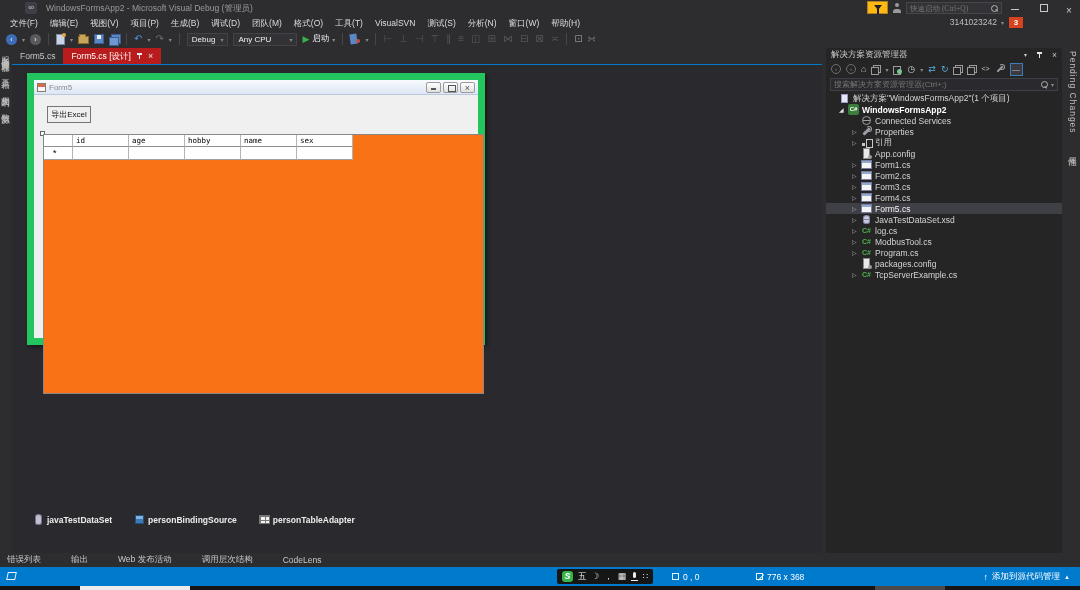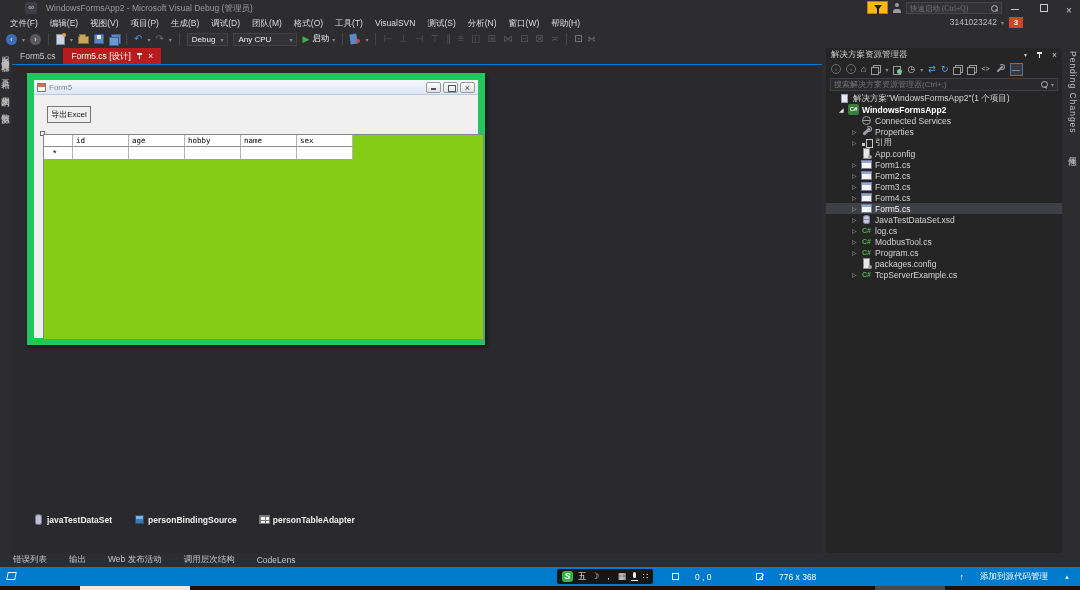--- a/index.html
+++ b/index.html
@@ -84,39 +84,39 @@
   .form-icon::before{content:"";position:absolute;inset:0;background:#F7F7FB;border:1px solid #8A7A6A}
   .form-icon::after{content:"";position:absolute;left:1px;right:1px;top:1px;height:3px;background:#D86B4A}
   .form-title{font-size:8px;color:#8A8A8A}
   .form-btns{margin-left:auto;display:flex;gap:2px}
   .form-btn{width:15px;height:11px;background:linear-gradient(#FFFFFF,#E0E0E0);border:1px solid #9B9B9B;border-radius:2px;position:relative}
   .fb-min::after{content:"";position:absolute;left:4px;right:4px;bottom:2px;height:2px;background:#555}
   .fb-max::after{content:"";position:absolute;left:4px;top:2px;width:6px;height:5px;border:1px solid #555}
   .fb-close::after{content:"×";position:absolute;left:0;right:0;text-align:center;line-height:10px;font-size:9px;color:#555}
   .export-btn{position:absolute;left:13px;top:26px;width:44px;height:17px;background:#EFEFEF;border:1px solid #757575;font-size:8px;color:#111;text-align:center;line-height:15px}
   .dgv-handle{position:absolute;left:6px;top:51px;width:5px;height:5px;background:#FFF;border:1px solid #666}
-  .dgv{position:absolute;left:9px;top:54px;width:441px;height:206px;background:#84cc16;border:1px solid #878787}
+  .dgv{position:absolute;left:9px;top:54px;width:441px;height:260px;background:#f97316;border:1px solid #878787}
   .dgv-head{position:absolute;left:0;top:0;display:flex}
   .dgv-corner{width:29px;height:12px;background:#FFF;border-right:1px solid #B4B4B4;border-bottom:1px solid #8E8E8E}
   .dgv-h{width:56px;height:12px;background:#FFF;border-right:1px solid #B4B4B4;border-bottom:1px solid #8E8E8E;font-size:7.5px;color:#000;padding:1px 0 0 3px;font-family:"DejaVu Sans Mono",monospace}
   .dgv-row{position:absolute;left:0;top:12px;display:flex}
   .dgv-rowheader{width:29px;height:13px;background:#FFF;border-right:1px solid #B4B4B4;border-bottom:1px solid #9E9E9E;font-size:9px;color:#000;padding-left:9px;line-height:13px}
   .dgv-c{width:56px;height:13px;background:#FFF;border-right:1px solid #B4B4B4;border-bottom:1px solid #9E9E9E}
 
   .tray{position:absolute;left:21px;top:449px;display:flex;gap:22px;align-items:center}
   .tray-item{display:flex;align-items:center;gap:3px;font-size:8.5px;font-weight:bold;color:#EDEDED}
   .tray-ico{width:11px;height:11px;position:relative;flex:none}
   .tray-ico[data-icon="dataset-icon"]::before{content:"";position:absolute;inset:0 2px;background:#C0C0CF;border:1px solid #71718C;border-radius:4px/3px}
   .tray-ico[data-icon="bindingsource-icon"]::before{content:"";position:absolute;inset:1px;background:#3E79B4;border:1px solid #26517C}
   .tray-ico[data-icon="bindingsource-icon"]::after{content:"";position:absolute;left:2px;right:2px;top:2px;height:3px;background:#7FB2E0}
   .tray-ico[data-icon="tableadapter-icon"]::before{content:"";position:absolute;inset:1px 0;border:1px solid #777;
      background:linear-gradient(to right,#777 1px,transparent 1px) 0 0/5px 100%,linear-gradient(to bottom,#777 1px,transparent 1px) 0 0/100% 4px,#F2F2F2}
 
   
-  .bottom-tabs{position:absolute;left:0;top:553px;width:822px;height:14px;display:flex;gap:8px;padding-left:6px;align-items:center}
+  .bottom-tabs{position:absolute;left:0;top:553px;width:822px;height:14px;display:flex;gap:16px;padding-left:0;align-items:center}
   .bottom-tab{padding:1px 7px;font-size:8.5px;color:#C8C8C8;white-space:nowrap}
 
   
   .right-panel{position:absolute;left:826px;top:48px;width:236px;height:505px;background:#252526}
   .se-title{height:13px;display:flex;align-items:center;padding:0 5px;font-size:8.5px;color:#CCCCCC}
   .se-title-icons{margin-left:auto;display:flex;gap:9px;align-items:center;color:#C8C8C8}
   .se-toolbar{height:16px;display:flex;align-items:center;gap:5px;padding:0 5px}
   .se-ico{font-size:9px;color:#C8C8C8;line-height:14px;flex:none}
   .se-ico.blue{color:#56A9E0}
   .se-circle{width:10px;height:10px;border-radius:50%;border:1px solid #6E6E73;color:#9A9A9A;font-size:6px;text-align:center;line-height:8px;flex:none}
@@ -161,21 +161,21 @@
 
   
   .statusbar{position:absolute;left:0;top:567px;width:1080px;height:19px;background:#007ACC;color:#FFF;font-size:8.5px}
   .float-icon{position:absolute;left:7px;top:5px;width:9px;height:8px;border:1px solid #E8F2FA;transform:skewX(-12deg)}
   .ime{position:absolute;left:557px;top:2px;height:15px;background:#161616;border-radius:2px;display:flex;align-items:center;gap:5px;padding:0 5px;color:#EDEDED}
   .sogou-s{width:11px;height:11px;background:#37B34A;border-radius:3px;color:#FFF;font-weight:bold;font-style:italic;font-size:9px;text-align:center;line-height:11px}
   .ime .g{font-size:8.5px;line-height:15px}
   .mic-icon{width:7px;height:9px;position:relative}
   .mic-icon::before{content:"";position:absolute;left:2px;top:0;width:3px;height:6px;background:#EDEDED;border-radius:2px}
   .mic-icon::after{content:"";position:absolute;left:0;bottom:0;width:7px;height:1px;background:#EDEDED}
-  .sb-group{position:absolute;top:0;height:19px;display:flex;align-items:center;gap:16px}
+  .sb-group{position:absolute;top:0;height:19px;display:flex;align-items:center;gap:4px}
   .sb-pos{left:672px}.sb-size{left:756px}
   .sb-boxicon{width:7px;height:7px;border:1px solid #E8F2FA;position:relative}
   .sb-boxicon.diag::after{content:"";position:absolute;left:0;top:2.5px;width:8px;height:1px;background:#E8F2FA;transform:rotate(-45deg)}
   .sb-sc{right:10px}
   .sb-sc .up{font-size:9px}
   .sb-sc .tri{font-size:6px}
 
   .bottom-strip{position:absolute;left:0;top:586px;width:1080px;height:4px;background:#151515}
   .seg-white{position:absolute;left:80px;top:0;width:110px;height:4px;background:#ECECEC}
   .seg-gray{position:absolute;left:875px;top:0;width:70px;height:4px;background:#4A4A4A}

